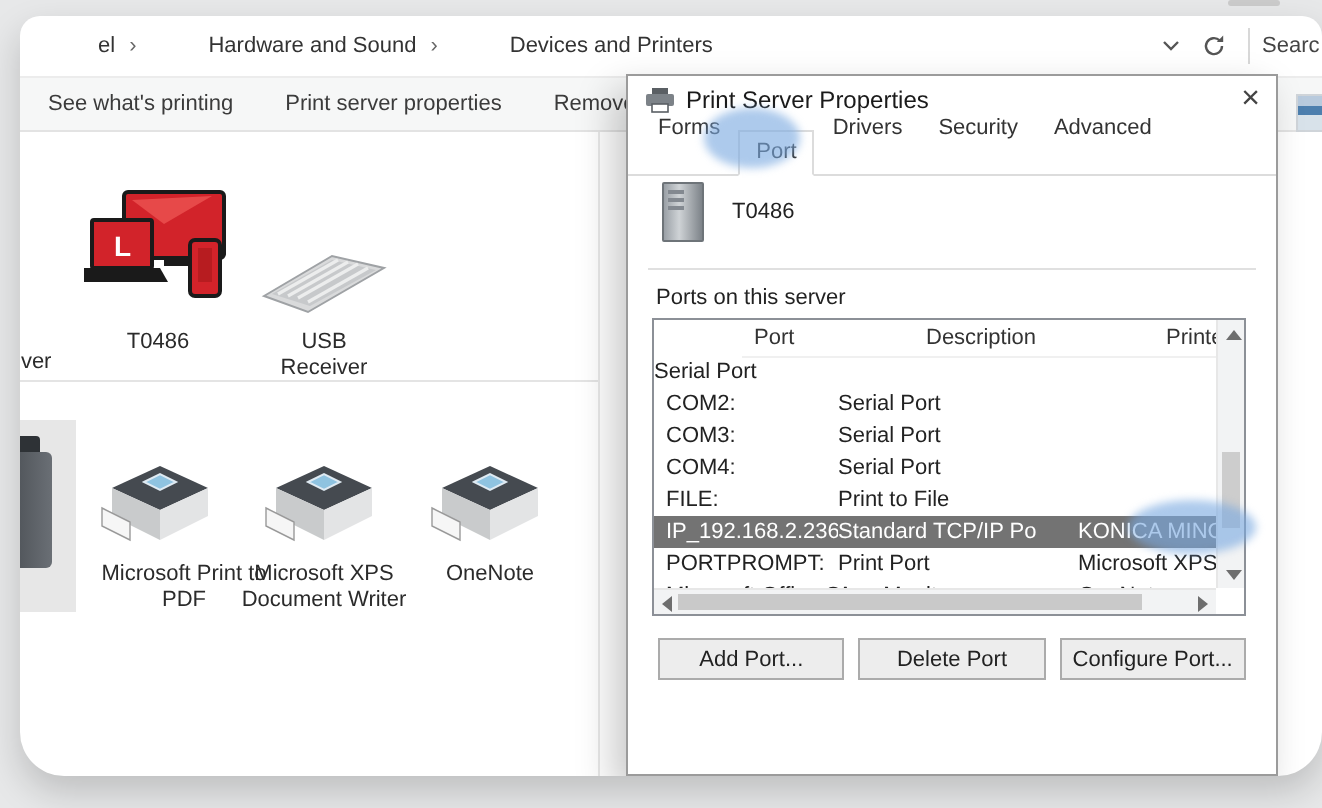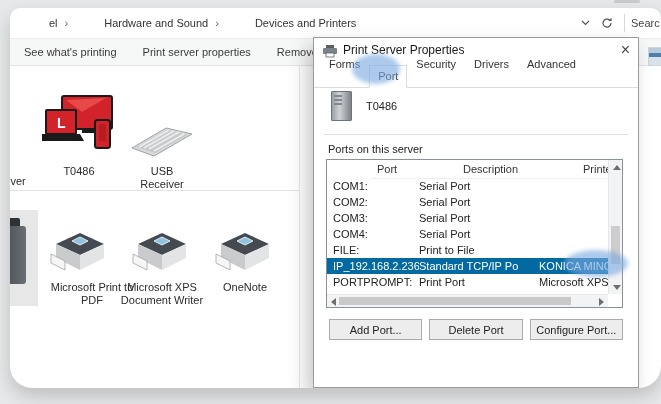--- a/index.html
+++ b/index.html
@@ -66,21 +66,21 @@
   .dlg-hline{position:absolute;left:10px;right:10px;top:96px;height:1px;background:#e0e0e0;}
   .section-label{position:absolute;left:14px;top:105px;font-size:11px;color:#222;}
 
   
   .listbox{position:absolute;left:12px;top:121px;width:297px;height:149px;border:1px solid #8c9097;
     box-sizing:border-box;background:#fff;}
   .lv-header{position:absolute;left:0;top:0;right:14px;height:18px;display:flex;align-items:center;
     font-size:11px;color:#333;border-bottom:1px solid #f0f0f0;margin-left:44px;}
   .lv-rows{position:absolute;left:0;top:18px;right:14px;bottom:13px;overflow:hidden;}
   .lv-row{height:16px;display:flex;align-items:center;font-size:11px;color:#222;white-space:nowrap;}
-  .lv-row.sel{background:#0369a1;color:#fff;}
+  .lv-row.sel{background:#737373;color:#fff;}
   .c1{width:92px;padding-left:6px;box-sizing:border-box;overflow:hidden;flex:none;}
   .c2{width:100px;overflow:hidden;flex:none;}
   .c3{flex:1;overflow:hidden;padding-left:20px;}
 
   .vscroll{position:absolute;right:0;top:0;bottom:13px;width:14px;background:#f2f3f4;border-left:1px solid #e7e7e7;box-sizing:border-box;}
   .vthumb{position:absolute;left:2px;right:2px;top:66px;height:38px;background:#cdcdcd;}
   .arr{position:absolute;width:0;height:0;}
   .arr-up{left:4px;top:5px;border-left:4px solid transparent;border-right:4px solid transparent;border-bottom:5px solid #6e6e6e;}
   .arr-dn{left:4px;bottom:4px;border-left:4px solid transparent;border-right:4px solid transparent;border-top:5px solid #6e6e6e;}
   .hscroll{position:absolute;left:0;right:14px;bottom:0;height:13px;background:#f2f3f4;border-top:1px solid #e7e7e7;box-sizing:border-box;}
@@ -215,40 +215,39 @@
               <rect x="4" y="8" width="8" height="4" fill="#fff" stroke="#5a5f64" stroke-width="0.8"></rect>
             </svg>
         </span>
         <span class="dlg-title">Print Server Properties</span>
         <span class="dlg-close">×</span>
       </div>
 
       <div class="tabstrip">
         <span class="tab">Forms</span>
         <span class="tab active">Port</span>
+        <span class="tab">Drivers</span>
         <span class="tab">Security</span>
-        <span class="tab">Drivers</span>
         <span class="tab">Advanced</span>
       </div>
       <div class="blob blob-tab"></div>
 
       <div class="server-icon"></div>
       <span class="server-name">T0486</span>
       <div class="dlg-hline"></div>
       <span class="section-label">Ports on this server</span>
 
       <div class="listbox">
         <div class="lv-header">
           <span class="c1">Port</span>
           <span class="c2">Description</span>
           <span class="c3">Printer</span>
         </div>
         <div class="lv-rows">
           <div class="lv-row">
-            <span class="c1">COM1:</span>
             <span class="c2">Serial Port</span>
             <span class="c3"></span>
           </div>
           <div class="lv-row">
             <span class="c1">COM2:</span>
             <span class="c2">Serial Port</span>
             <span class="c3"></span>
           </div>
           <div class="lv-row">
             <span class="c1">COM3:</span>

